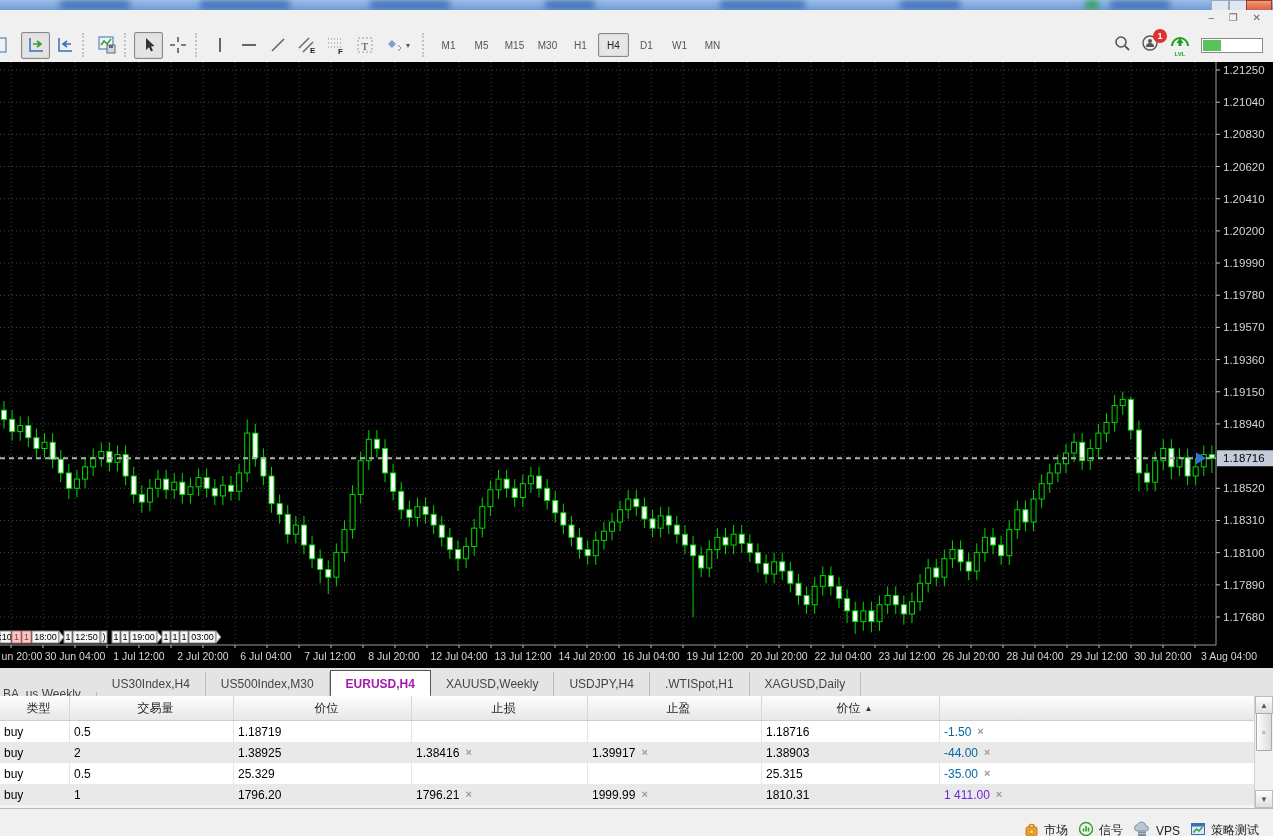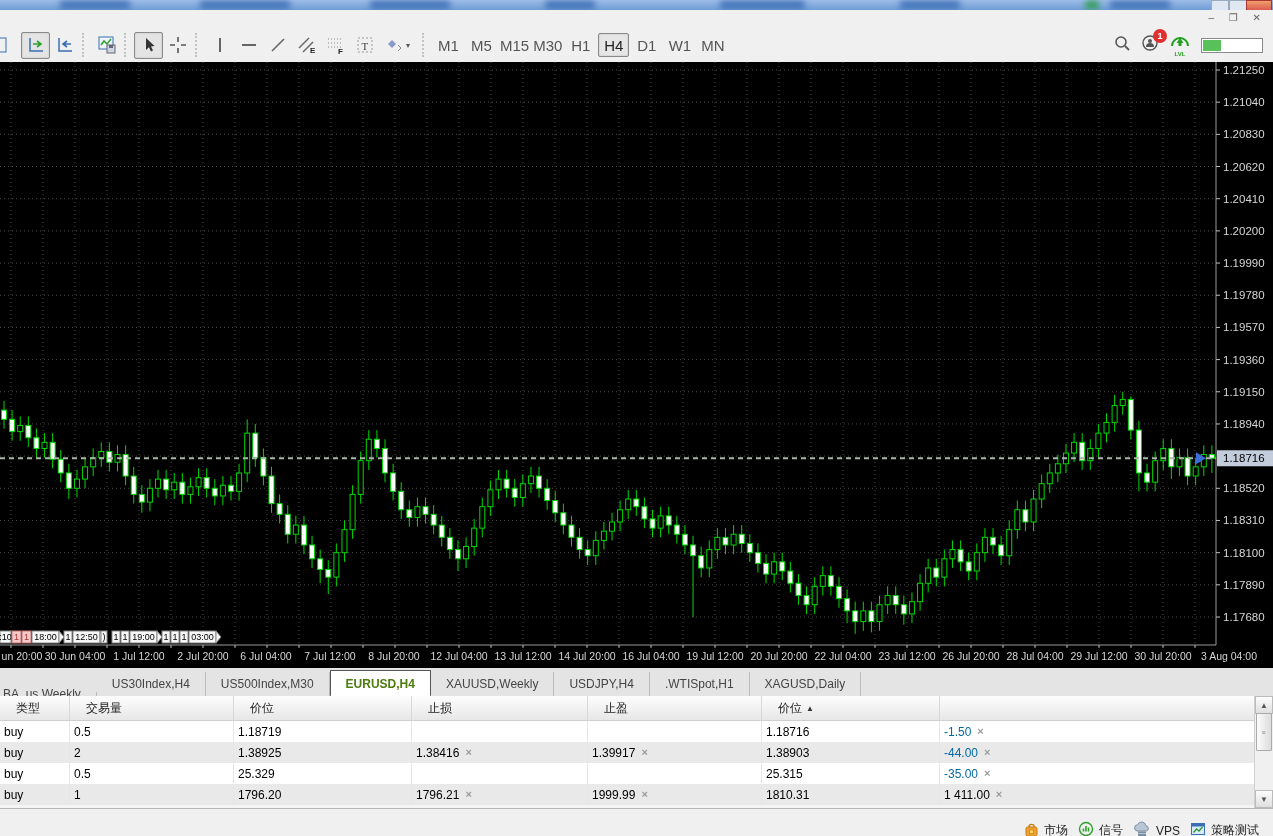--- a/index.html
+++ b/index.html
@@ -24,53 +24,53 @@
 
   
   #toolbar{position:absolute;left:0;top:28px;width:1273px;height:34px;background:#f0f0f0;
     border-bottom:1px solid #b8b8b8;display:flex;align-items:center;}
   .tb-sep{width:5px;height:24px;margin:0 3px;border-left:2px dotted #c2c2c2;}
   .tbtn{width:27px;height:25px;display:flex;align-items:center;justify-content:center;
     border:1px solid transparent;border-radius:2px;color:#555;}
   .tbtn.pressed{border:1px solid #8a8a8a;background:#e4e4e4;box-shadow:inset 0 0 2px #bbb;}
   .tbtn svg{display:block;}
   .tf-btn{min-width:29px;height:22px;display:flex;align-items:center;justify-content:center;
-    font-size:15px;color:#555;border:1px solid transparent;border-radius:2px;margin:0 1px;}
+    font-size:10px;color:#555;border:1px solid transparent;border-radius:2px;margin:0 1px;}
   .tf-btn.active{border:1px solid #888;background:#e6e6e6;color:#222;box-shadow:inset 0 0 2px #bbb;}
   #tb-right{margin-left:auto;display:flex;align-items:center;gap:10px;padding-right:10px;}
   #lvl-label{font-size:6px;font-weight:bold;color:#1f9e1f;text-align:center;line-height:4px;}
   #zoom-slider{width:60px;height:13px;border:1px solid #8a8a8a;background:#fff;position:relative;}
   #zoom-slider .fill{position:absolute;left:1px;top:1px;bottom:1px;width:18px;background:#59c159;}
   #notif{position:relative;}
   #notif .badge{position:absolute;top:-5px;right:-8px;background:#e03131;color:#fff;border-radius:50%;
     width:14px;height:14px;font-size:9px;font-weight:bold;display:flex;align-items:center;justify-content:center;}
 
   
   #chart-wrap{position:absolute;left:0;top:62px;width:1273px;height:606px;background:#000;}
 
   
   #tabsrow{position:absolute;left:0;top:668px;width:1273px;height:28px;background:#e4e4e4;
     border-bottom:1px solid #aaa;display:flex;align-items:stretch;overflow:hidden;}
   .ctab{display:flex;align-items:center;padding:0 15px;font-size:12px;color:#444;white-space:nowrap;
     border-right:1px solid #bbb;margin:4px 0 0 0;}
-  .ctab.active{background:#fff;border:1px solid #555;border-bottom:none;color:#4d7c0f;font-weight:bold;
+  .ctab.active{background:#fff;border:1px solid #555;border-bottom:none;color:#a21caf;font-weight:bold;
     margin:2px 0 0 0;border-radius:1px;}
 
   
   #trade-table{position:absolute;left:0;top:696px;width:1255px;height:112px;background:#f4f4f4;font-size:12px;}
   .trow{display:grid;grid-template-columns:70px 164px 178px 176px 174px 178px 1fr;height:21px;align-items:center;}
   .trow.head{height:24px;background:linear-gradient(#fdfdfd,#e7e7e7);border-bottom:1px solid #cfcfcf;color:#222;}
-  .trow.head .cell{justify-content:flex-start;border-right:1px solid #d8d8d8;height:100%;display:flex;align-items:center;gap:4px;padding-left:16px;}
+  .trow.head .cell{justify-content:center;border-right:1px solid #d8d8d8;height:100%;display:flex;align-items:center;gap:4px;padding-left:16px;}
   .cell{display:flex;justify-content:flex-start;align-items:center;gap:6px;padding:0 8px 0 4px;height:100%;
     border-right:1px solid #e6e6e6;overflow:hidden;white-space:nowrap;}
   .trow.r-even{background:#ffffff;}
   .trow.r-odd{background:#e9e9e9;}
   .xbtn{color:#9a9a9a;font-weight:bold;font-size:11px;line-height:1;}
   .p-red{color:#0369a1;}
-  .p-blue{color:#000000;}
+  .p-blue{color:#6d28d9;}
   .sortmark{font-size:8px;color:#333;}
 
   
   #vscroll{position:absolute;right:0;top:696px;width:18px;height:112px;background:#f0f0f0;border-left:1px solid #d0d0d0;}
   #vscroll .sbtn{height:16px;display:flex;align-items:center;justify-content:center;font-size:8px;color:#555;
     background:linear-gradient(#fcfcfc,#dfdfdf);border:1px solid #bbb;}
   #vscroll .sdown{position:absolute;bottom:0;left:0;right:0;}
   #vscroll .thumb{position:absolute;top:17px;left:1px;right:1px;height:36px;background:linear-gradient(90deg,#fcfcfc,#dcdcdc);
     border:1px solid #aaa;border-radius:1px;display:flex;align-items:center;justify-content:center;color:#888;font-size:7px;letter-spacing:1px;}
 

